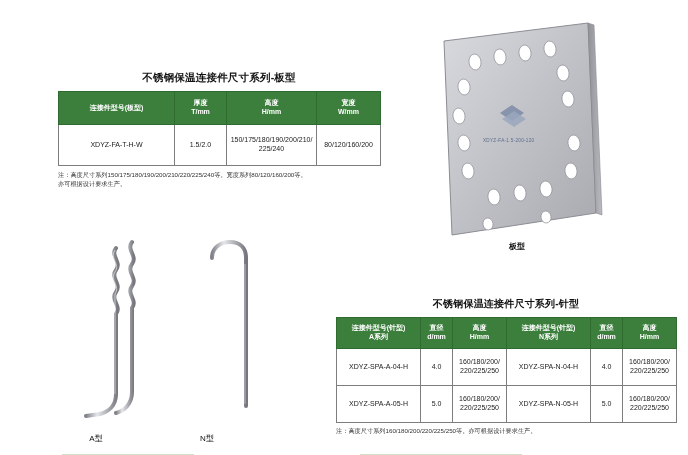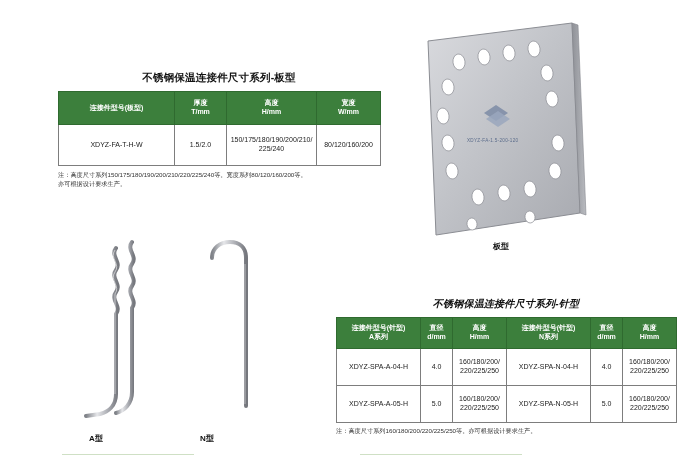--- a/index.html
+++ b/index.html
@@ -75,30 +75,30 @@
   #plate-table tbody td { height: 26px; }
   #plate-note { margin-top: 5px; width: 322px; }
 
   
   #needle-block {
     position: absolute;
     left: 336px;
     top: 288px;
     width: 340px;
   }
-  #needle-block .sec-title { margin-bottom: 6px; font-size: 10px; font-style: italic;}
+  #needle-block .sec-title { margin-bottom: 6px; font-size: 10px;}
   #needle-table { width: 340px; }
   #needle-table thead th { height: 22px; }
   #needle-table tbody td { height: 22px; }
   #needle-note { margin-top: 4px; width: 340px; text-align: left; }
 
   
   #plate-figure {
     position: absolute;
-    left: 412px;
+    left: 428px;
     top: 12px;
     width: 178px;
     height: 236px;
   }
   .plate-svg { display: block; }
   .fig-caption {
     text-align: center;
     font-size: 8px;
     font-weight: bold;
     color: #111;
@@ -109,21 +109,21 @@
   #anchor-figures {
     position: absolute;
     left: 60px;
     top: 225px;
     width: 240px;
     height: 215px;
   }
   .anchor-caption {
     position: absolute;
     font-size: 8px;
-    font-weight: bold;
+    font-weight: normal;
     color: #111;
     text-align: center;
     width: 40px;
   }
   #caption-a { left: 76px; top: 424px; }
   #caption-n { left: 187px; top: 424px; }
 
   
   .bottom-strip {
     position: absolute;

